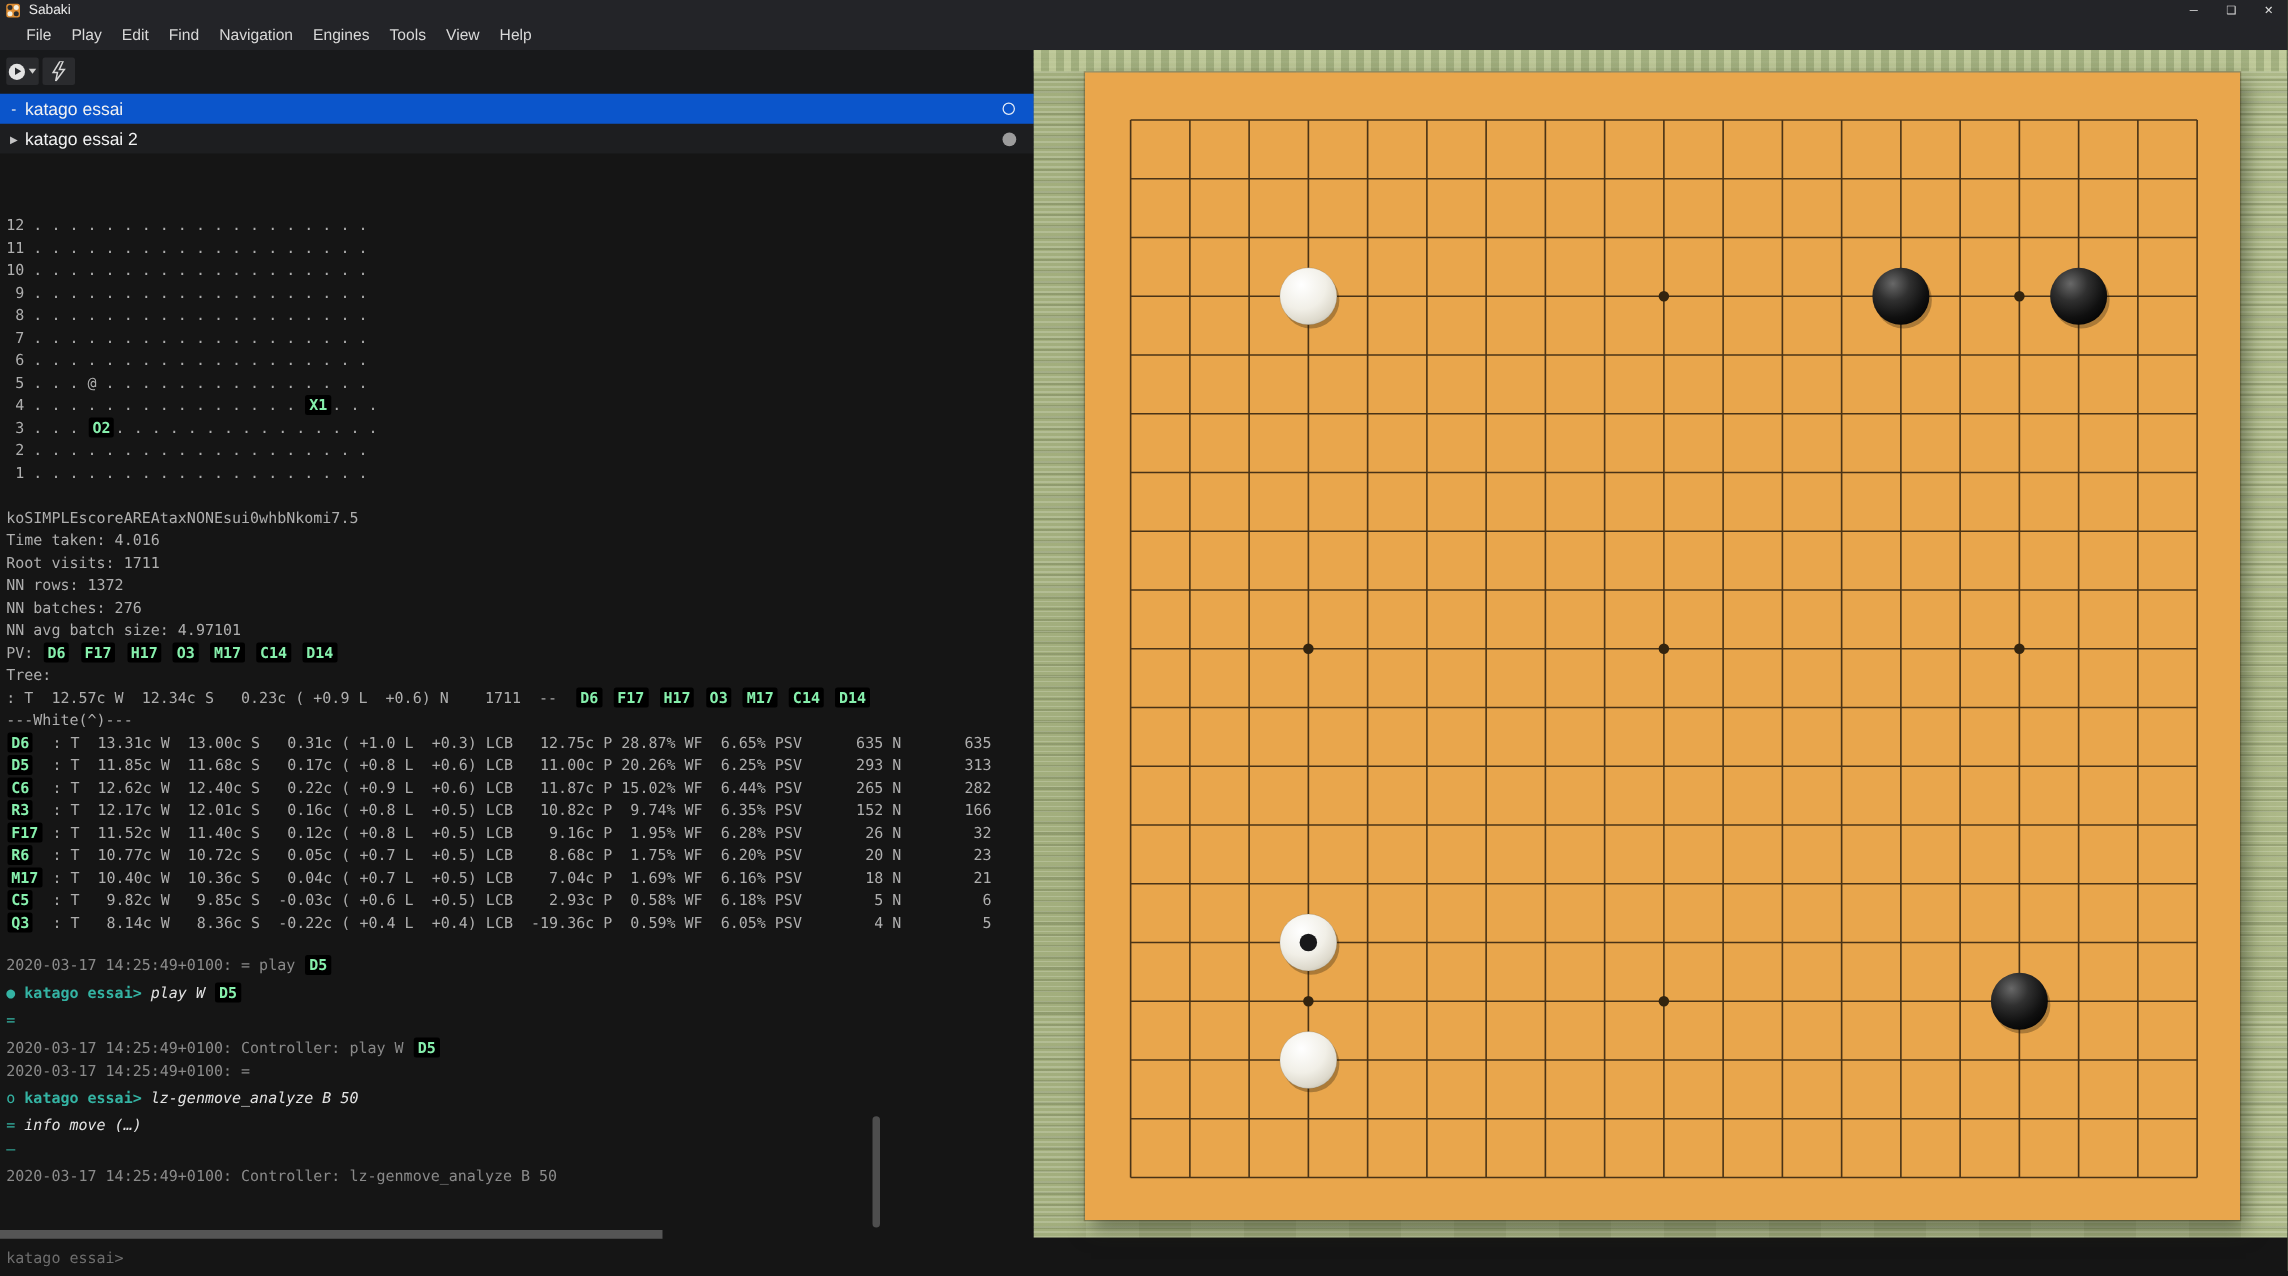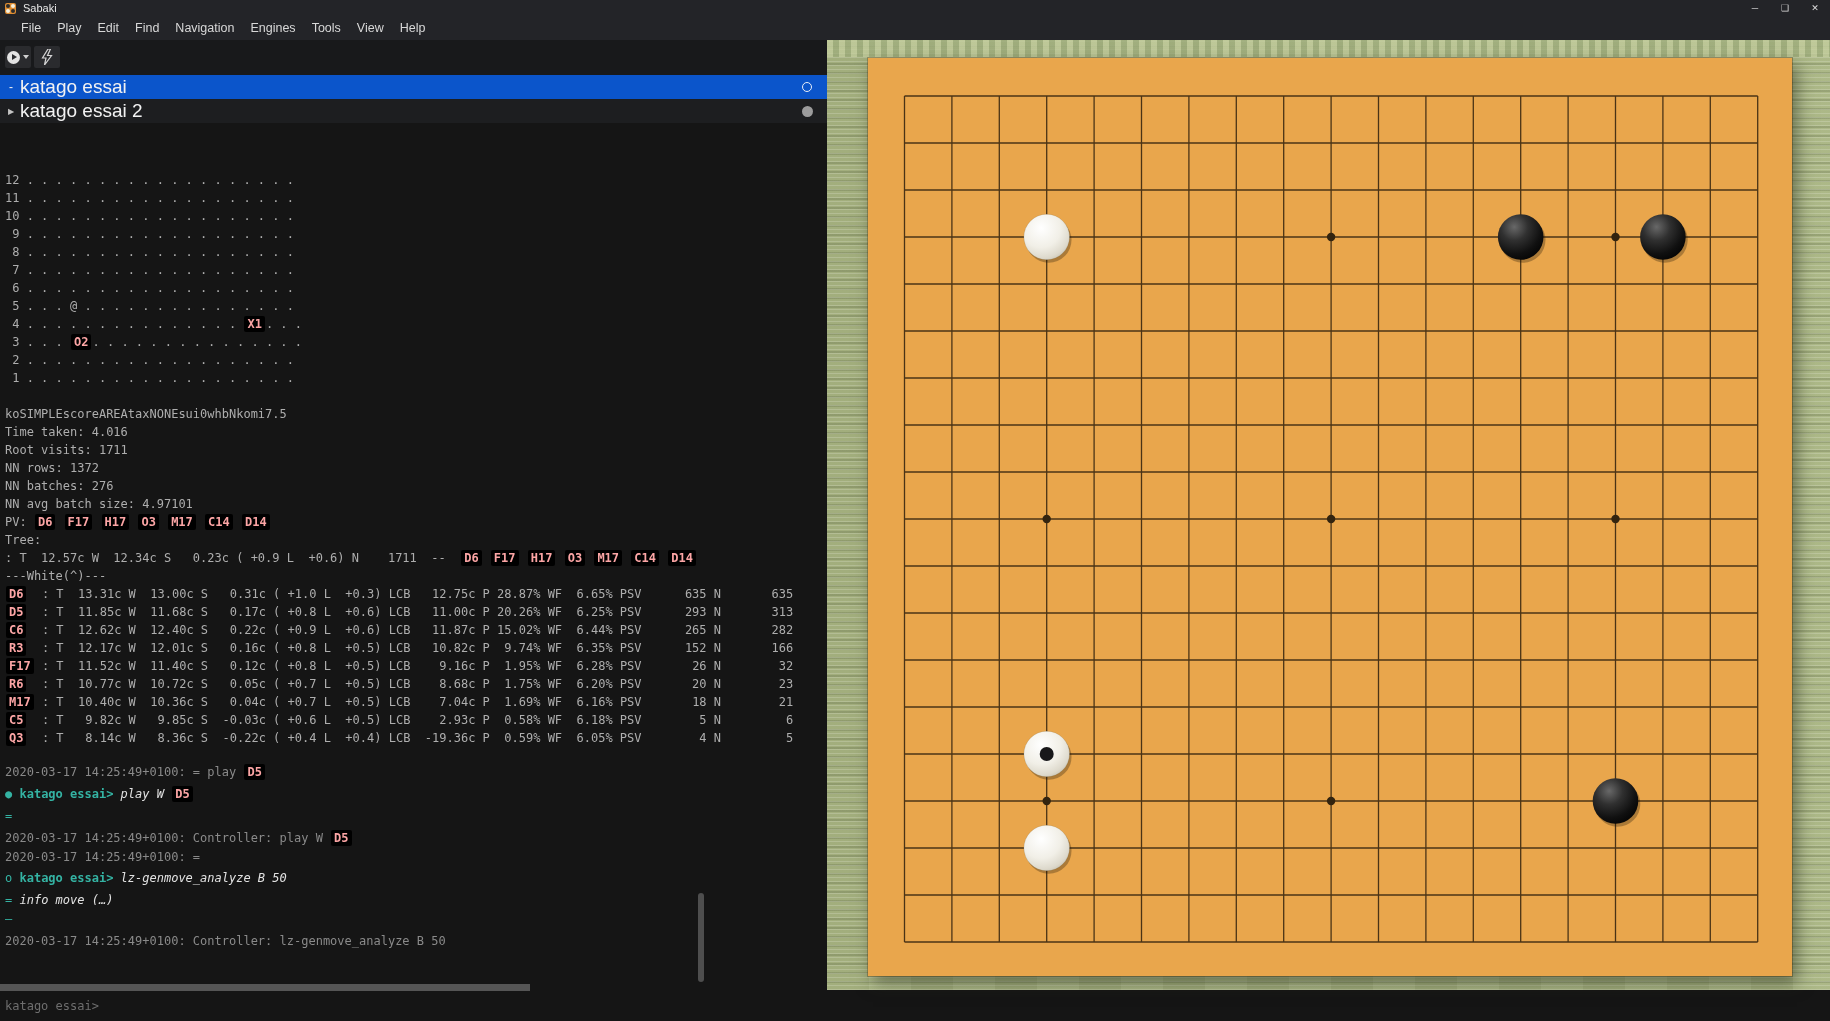--- a/index.html
+++ b/index.html
@@ -38,37 +38,37 @@
                    border-left:5px solid #2a2b2e; border-top:3px solid transparent;
                    border-bottom:3px solid transparent; }
   .caret { width:0; height:0; border-top:4px solid #cfcfcf; border-left:3.5px solid transparent;
            border-right:3.5px solid transparent; margin-left:3px; }
 
   #engine-list { position:absolute; left:0; top:75px; width:827px; height:48px; background:#1d1e20; }
   .engine-row { position:relative; width:827px; height:24px; display:flex; align-items:center; }
   .engine-row.selected { background:#0b55cb; }
   .engine-row .prefix { color:#f0f0f0; width:14px; text-align:center; margin-left:4px; font-size:12px; }
   .engine-row .prefix.tri { font-size:8px; color:#c4c4c4; }
-  .engine-row .ename { color:#f2f2f2; font-size:19px; margin-left:2px; }
+  .engine-row .ename { color:#f2f2f2; font-size:14px; margin-left:2px; }
   .ind-ring { position:absolute; left:802px; top:7px; width:10px; height:10px; border-radius:50%;
               border:1.5px solid #e7eef8; }
   .ind-dot  { position:absolute; left:802px; top:7px; width:11px; height:11px; border-radius:50%;
               background:#9c9c9c; }
 
   
   #console { position:absolute; left:0; top:123px; width:827px; height:861px;
              background:#151515; overflow:hidden; padding:48px 0 0 5px;
              font-family:"DejaVu Sans Mono", monospace; font-size:12px; line-height:18px; }
   .cl { white-space:pre; height:18px; }
   .sg  { color:#aeaeae; }
   .sd  { color:#8a8a8a; }
   .sw  { color:#e2e2e2;font-style:italic; }
   .st  { color:#34b3a3; }
   .stb { color:#34b3a3; font-weight:bold; }
-  .cb  { background:#000; color:#fca5a5; font-weight:bold; border-radius:2px;
+  .cb  { background:#000; color:#86efac; font-weight:bold; border-radius:2px;
          padding:1px 3px; margin:14px 1px; }
 
   #v-scroll-thumb { position:absolute; left:698px; top:893px; width:6px; height:89px;
                     background:#4e4e4e; border-radius:3px; }
   #h-scroll-thumb { position:absolute; left:0; top:984px; width:530px; height:7px;
                     background:#555; }
   #console-prompt { position:absolute; left:5px; top:999px; color:#6e6e6e;
                     font-family:"DejaVu Sans Mono", monospace; font-size:12px; }
 
   

